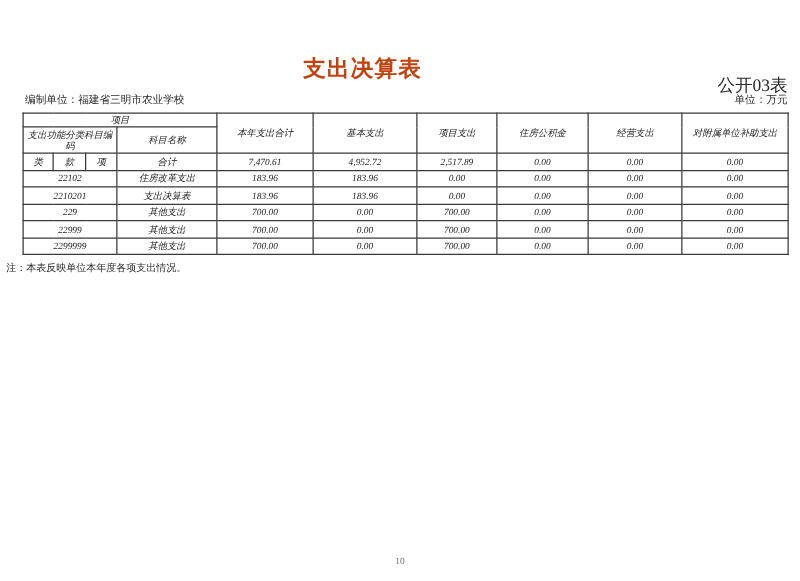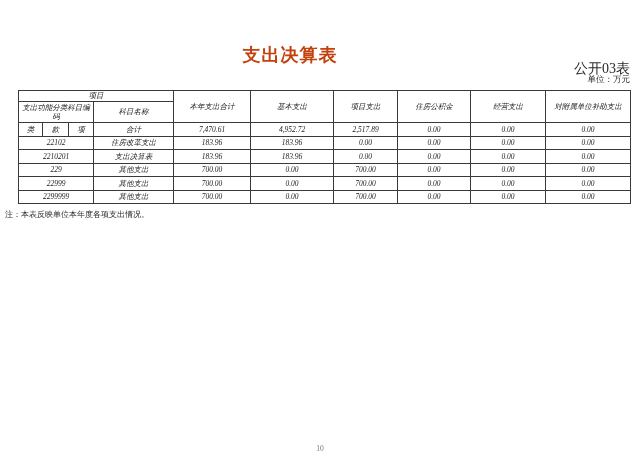--- a/index.html
+++ b/index.html
@@ -62,20 +62,21 @@
 </style>
 </head>
 <body>
 
 <div class="page">
 
   <div class="doc-title">支出决算表</div>
 
   <div class="table-code">公开03表</div>
 
+  <div class="meta-left">编制单位：福建省三明市农业学校</div>
   <div class="meta-right">单位：万元</div>
 
   <table class="report">
     <colgroup>
       <col style="width:24px">
         <col style="width:26px">
         <col style="width:25px">
       <col style="width:80px">
         <col style="width:77px">
         <col style="width:83px">

